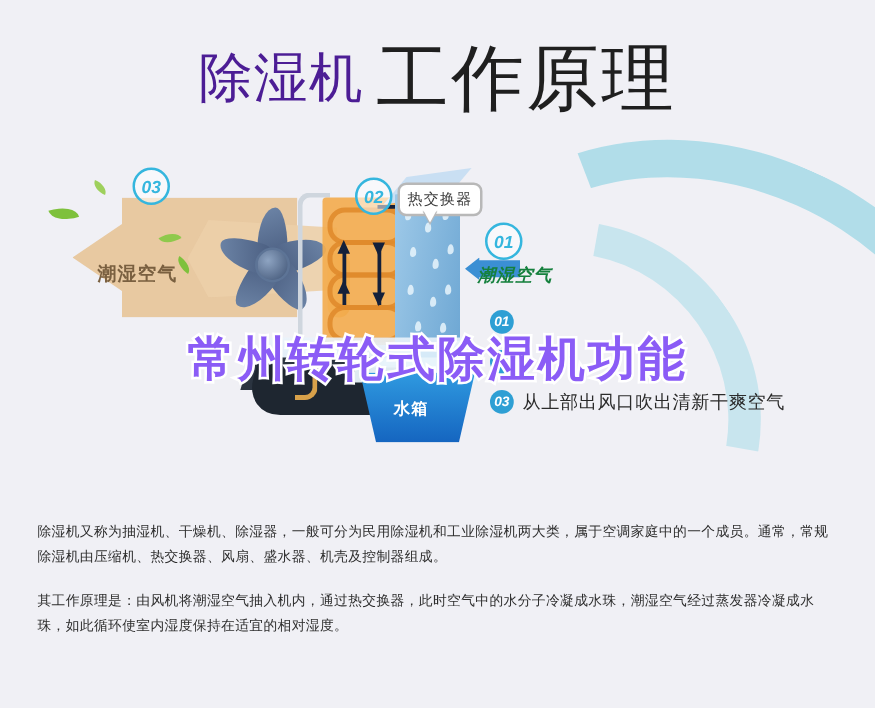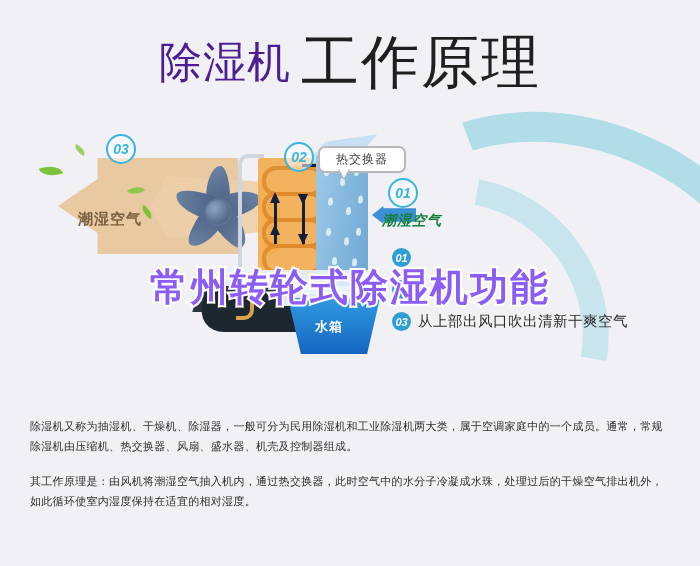--- a/index.html
+++ b/index.html
@@ -164,21 +164,21 @@
   }
   #tank-label{
     position:absolute;left:315px;top:208px;
     color:#ffffff;font-size:13px;font-weight:bold;letter-spacing:1px;
   }
 
   
   #callout{
     position:absolute;left:318px;top:36px;
     background:#ffffff;border:2px solid #b8b8b8;border-radius:7px;
-    padding:3px 16px;font-size:12px;color:#3c3c3c;letter-spacing:1px;
+    padding:3px 6px;font-size:12px;color:#3c3c3c;letter-spacing:1px;
     white-space:nowrap;
   }
   #callout-tail{
     position:absolute;left:338px;top:57px;width:0;height:0;
     border-left:6px solid transparent;border-right:6px solid transparent;
     border-top:11px solid #ffffff;
     filter:drop-shadow(0 2px 0 #b8b8b8);
   }
 
   
@@ -321,14 +321,14 @@
   <div class="legend-row">
     <div class="legend-badge">03</div>
     <div class="legend-text">从上部出风口吹出清新干爽空气</div>
   </div>
 </div>
 
 <div id="watermark">常州转轮式除湿机功能</div>
 
 <div id="article">
   <p class="para">除湿机又称为抽湿机、干燥机、除湿器，一般可分为民用除湿机和工业除湿机两大类，属于空调家庭中的一个成员。通常，常规除湿机由压缩机、热交换器、风扇、盛水器、机壳及控制器组成。</p>
-  <p class="para">其工作原理是：由风机将潮湿空气抽入机内，通过热交换器，此时空气中的水分子冷凝成水珠，处理过后的干燥空气排出机外，如此循环使室内湿度保持在适宜的相对湿度。</p>
+  <p class="para">其工作原理是：由风机将潮湿空气抽入机内，通过热交换器，此时空气中的水分子冷凝成水珠，潮湿空气经过蒸发器冷凝成水珠，如此循环使室内湿度保持在适宜的相对湿度。</p>
 </div>
 
 </body></html>

